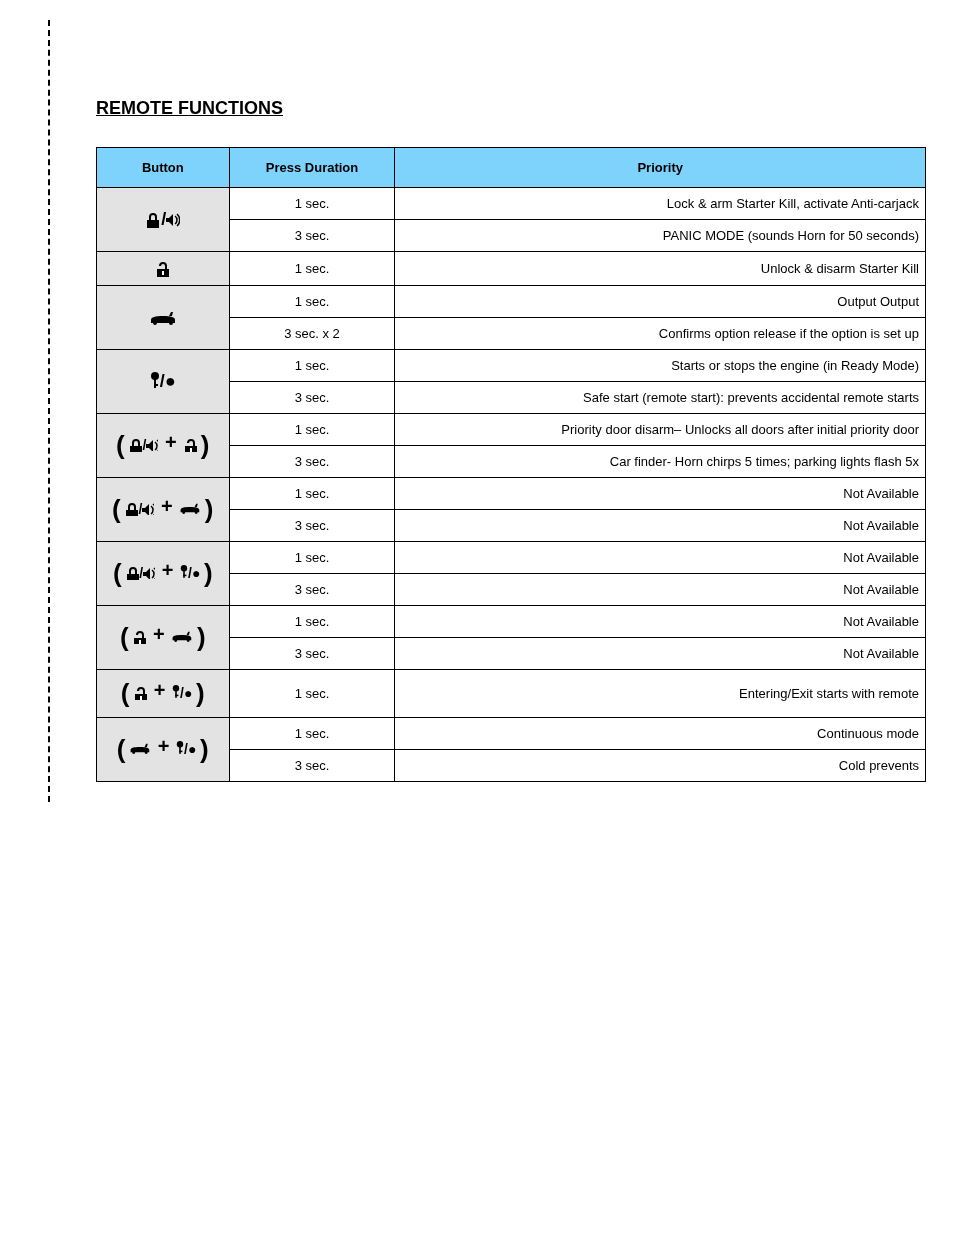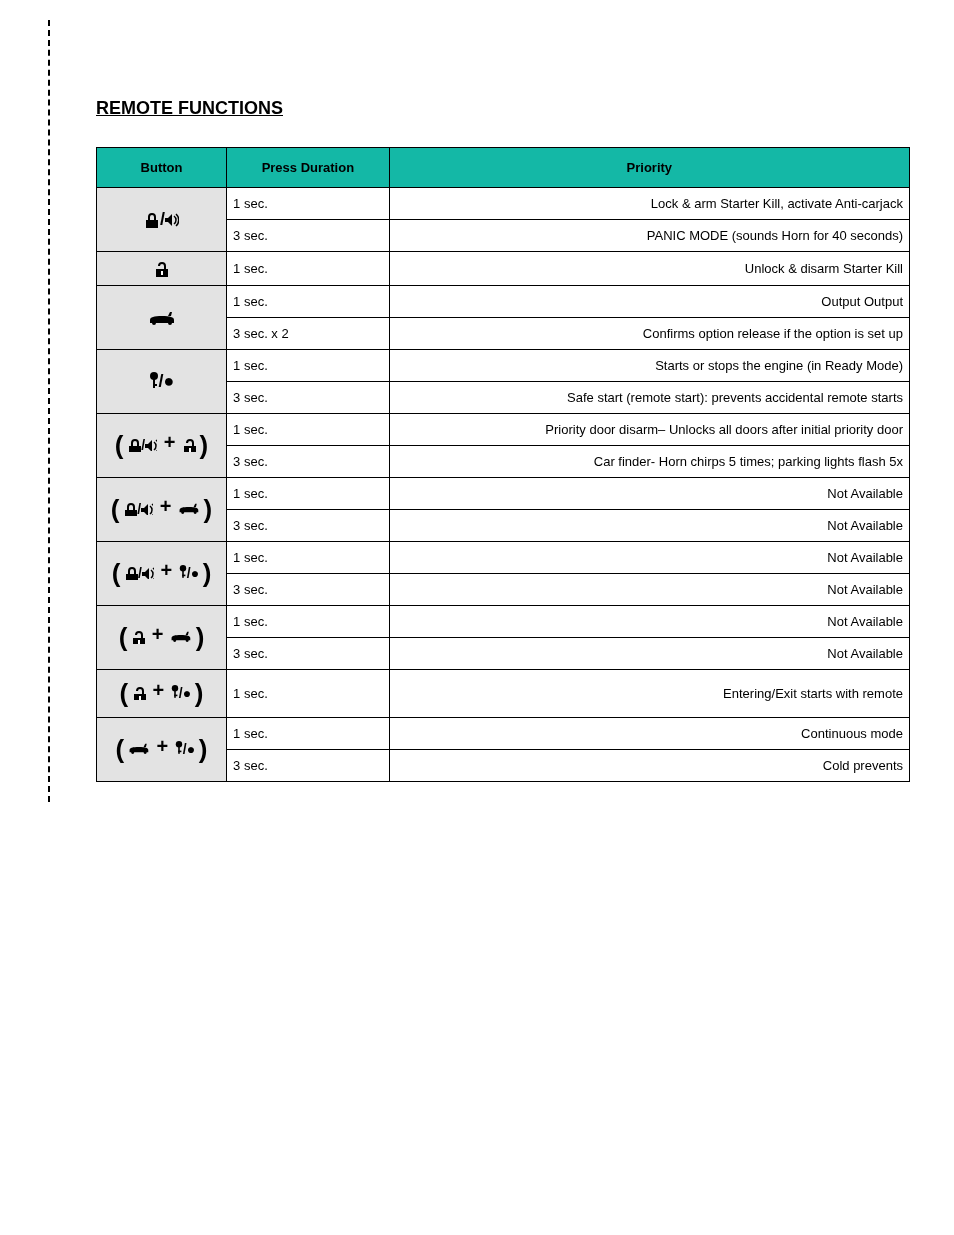--- a/index.html
+++ b/index.html
@@ -6,21 +6,21 @@
     margin: 0;
     padding: 0;
     font-family: Arial, Helvetica, sans-serif;
     background: #fff;
     width: 954px;
     height: 1235px;
     position: relative;
     color: #000;
   }
   .page {
-    padding: 40px 44px 40px 48px;
+    padding: 40px 28px 40px 48px;
     position: relative;
   }
   .margin-line {
     position: absolute;
     left: 48px;
     top: 20px;
     bottom: 20px;
     border-left: 2px dashed #000;
   }
   .content {
@@ -32,39 +32,40 @@
     font-weight: bold;
     text-decoration: underline;
     margin-bottom: 28px;
   }
   table {
     border-collapse: collapse;
     width: 100%;
     table-layout: fixed;
   }
   th {
-    background: #14b8a6;
+    background: #7dd3fc;
     font-weight: bold;
     padding: 12px 6px;
     font-size: 13px;
     text-align: center;
     border: 1.5px solid #000;
   }
   td {
     border: 1.5px solid #000;
     padding: 8px 6px;
     font-size: 13px;
     vertical-align: middle;
   }
   .button-cell {
     background: #e3e3e3;
     text-align: center;
     vertical-align: middle;
   }
   .dur-cell {
+    text-align: center;
   }
   .func-cell {
     text-align: right;
   }
   .icon {
     display:inline-block;
     vertical-align: middle;
     font-weight: bold;
     font-size: 18px;
   }
@@ -139,21 +140,21 @@
                 <use href="#icon-lock"></use>
               </svg><span class="icon">/</span><svg width="14" height="14">
                 <use href="#icon-sound"></use>
               </svg>
           </td>
           <td class="dur-cell" colspan="2">1 sec.</td>
           <td class="func-cell">Lock &amp; arm Starter Kill, activate Anti-carjack</td>
         </tr>
         <tr>
           <td class="dur-cell" colspan="2">3 sec.</td>
-          <td class="func-cell">PANIC MODE (sounds Horn for 40 seconds)</td>
+          <td class="func-cell">PANIC MODE (sounds Horn for 50 seconds)</td>
         </tr>
 
         <tr>
           <td class="button-cell">
             <svg width="16" height="16">
                 <use href="#icon-unlock"></use>
               </svg>
           </td>
           <td class="dur-cell" colspan="2">1 sec.</td>
           <td class="func-cell">Unlock &amp; disarm Starter Kill</td>

